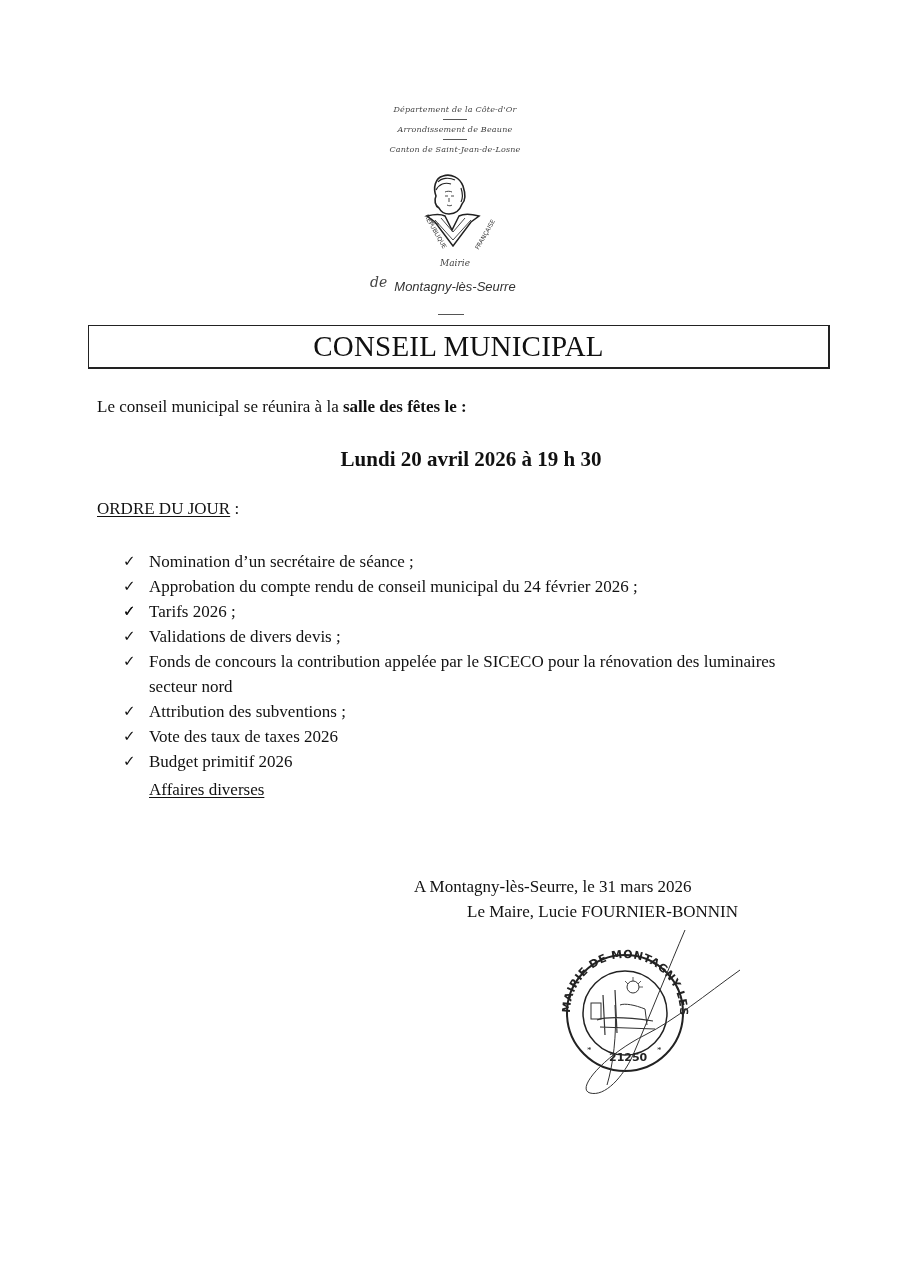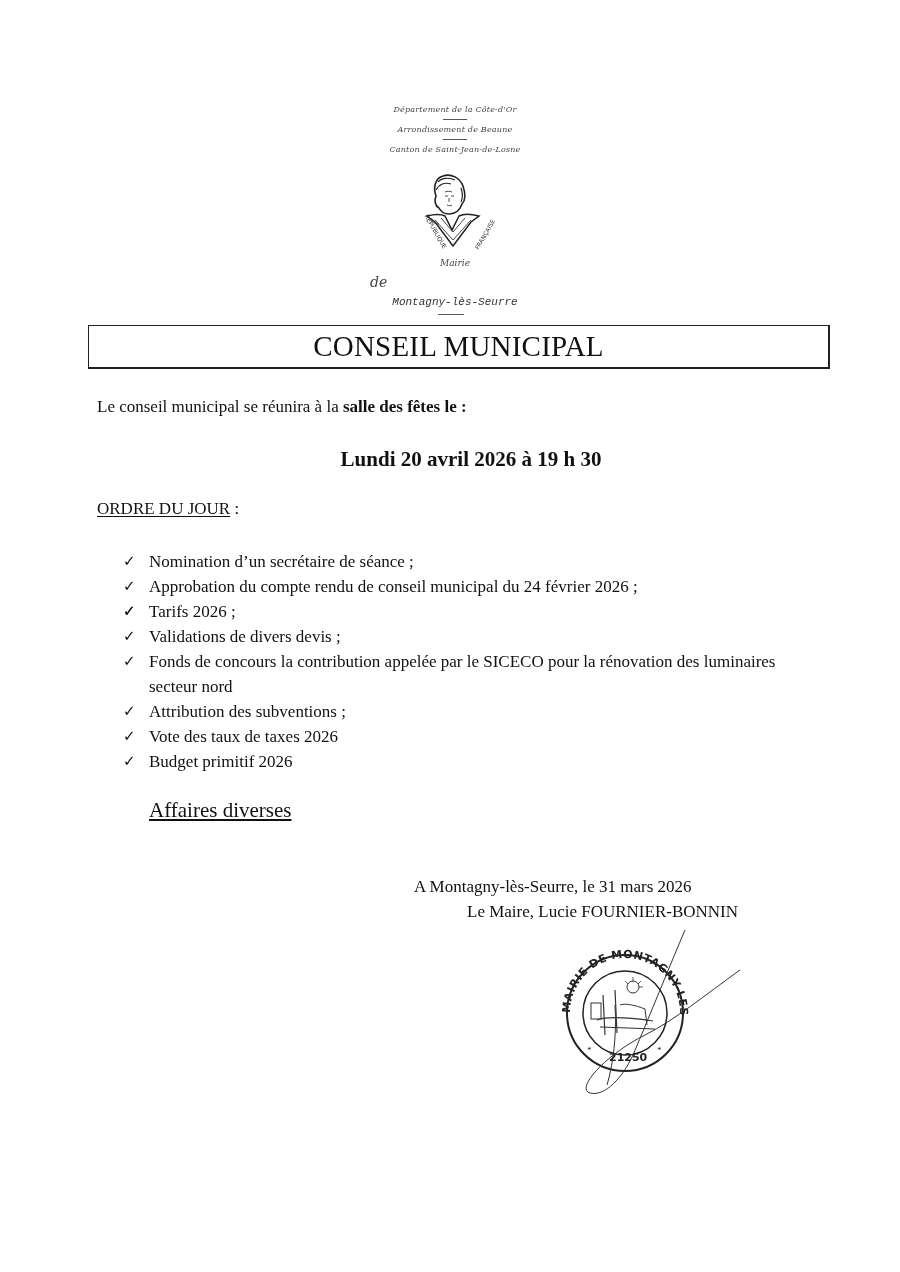--- a/index.html
+++ b/index.html
@@ -6,38 +6,38 @@
     body { width: 900px; height: 1272px; position: relative; overflow: hidden; color: #111; }
     .serif { font-family: "Liberation Serif", "DejaVu Serif", serif; }
 
     
     .letterhead { position: absolute; left: 370px; top: 105px; width: 170px; text-align: center; }
     .lh-line { font-family: "DejaVu Serif", serif; font-style: italic; font-size: 8px; color: #444; letter-spacing: 0.2px; white-space: nowrap; }
     .lh-rule { width: 24px; height: 1px; background: #555; margin: 5px auto 5px auto; }
     .marianne { position: absolute; left: 405px; top: 170px; width: 95px; height: 80px; }
     .mairie-small { position: absolute; left: 370px; top: 258px; width: 170px; text-align: center; font-family: "DejaVu Serif", serif; font-style: italic; font-size: 9px; color: #444; }
     .mairie-de { position: absolute; left: 370px; top: 274px; width: 170px; text-align: left; font-family: "DejaVu Serif", serif; font-style: italic; font-size: 14px; color: #444; }
-    .mairie-town { position: absolute; left: 360px; top: 296px; width: 190px; text-align: center; font-family: Liberation Mono, monospace; font-style: italic; font-size: 11px; color: #333; }
+    .mairie-town { position: absolute; left: 360px; top: 279px; width: 190px; text-align: center; font-family: Liberation Sans, sans-serif; font-style: italic; font-size: 13px; color: #333; }
     .mairie-rule { position: absolute; left: 438px; top: 314px; width: 26px; height: 1px; background: #555; }
 
     
     .title-box { position: absolute; left: 88px; top: 325px; width: 742px; height: 44px; border: 1px solid #222; border-right: 2px solid #222; border-bottom: 2px solid #222; box-sizing: border-box; display: flex; align-items: center; justify-content: center; }
     .title-box span { font-family: "Liberation Serif", serif; font-size: 29px; letter-spacing: 0.2px; }
 
     .intro { position: absolute; left: 97px; top: 397px; font-size: 17px; }
     .intro b { font-weight: bold; }
     .date-line { position: absolute; left: 0; width: 900px; top: 447px; text-align: center; font-size: 21px; font-weight: bold; padding-left: 42px; box-sizing: border-box; }
     .odj { position: absolute; left: 97px; top: 499px; font-size: 17px; }
     .odj u { text-decoration: underline; text-underline-offset: 2px; margin-top: 27px; }
 
     .agenda { position: absolute; left: 123px; top: 549px; list-style: none; margin: 0; padding: 0; width: 680px; }
     .agenda li { position: relative; padding-left: 26px; font-size: 17px; line-height: 25px; }
     .agenda .check { position: absolute; left: 0; top: 0; font-size: 15px; font-family: "DejaVu Sans", sans-serif; }
 
-    .affaires { position: absolute; left: 149px; top: 798px; font-size: 21px; text-decoration: underline; text-underline-offset: 2px; }
+    .affaires { position: absolute; left: 149px; top: 780px; font-size: 17px; text-decoration: underline; text-underline-offset: 2px; }
 
     .place-date { position: absolute; left: 414px; top: 877px; font-size: 17px; }
     .signer { position: absolute; left: 467px; top: 902px; font-size: 17px; }
 
     .stamp { position: absolute; left: 545px; top: 925px; width: 200px; height: 180px; }
   </style>
 </head>
 <body class="serif">
 
 <div class="letterhead">

